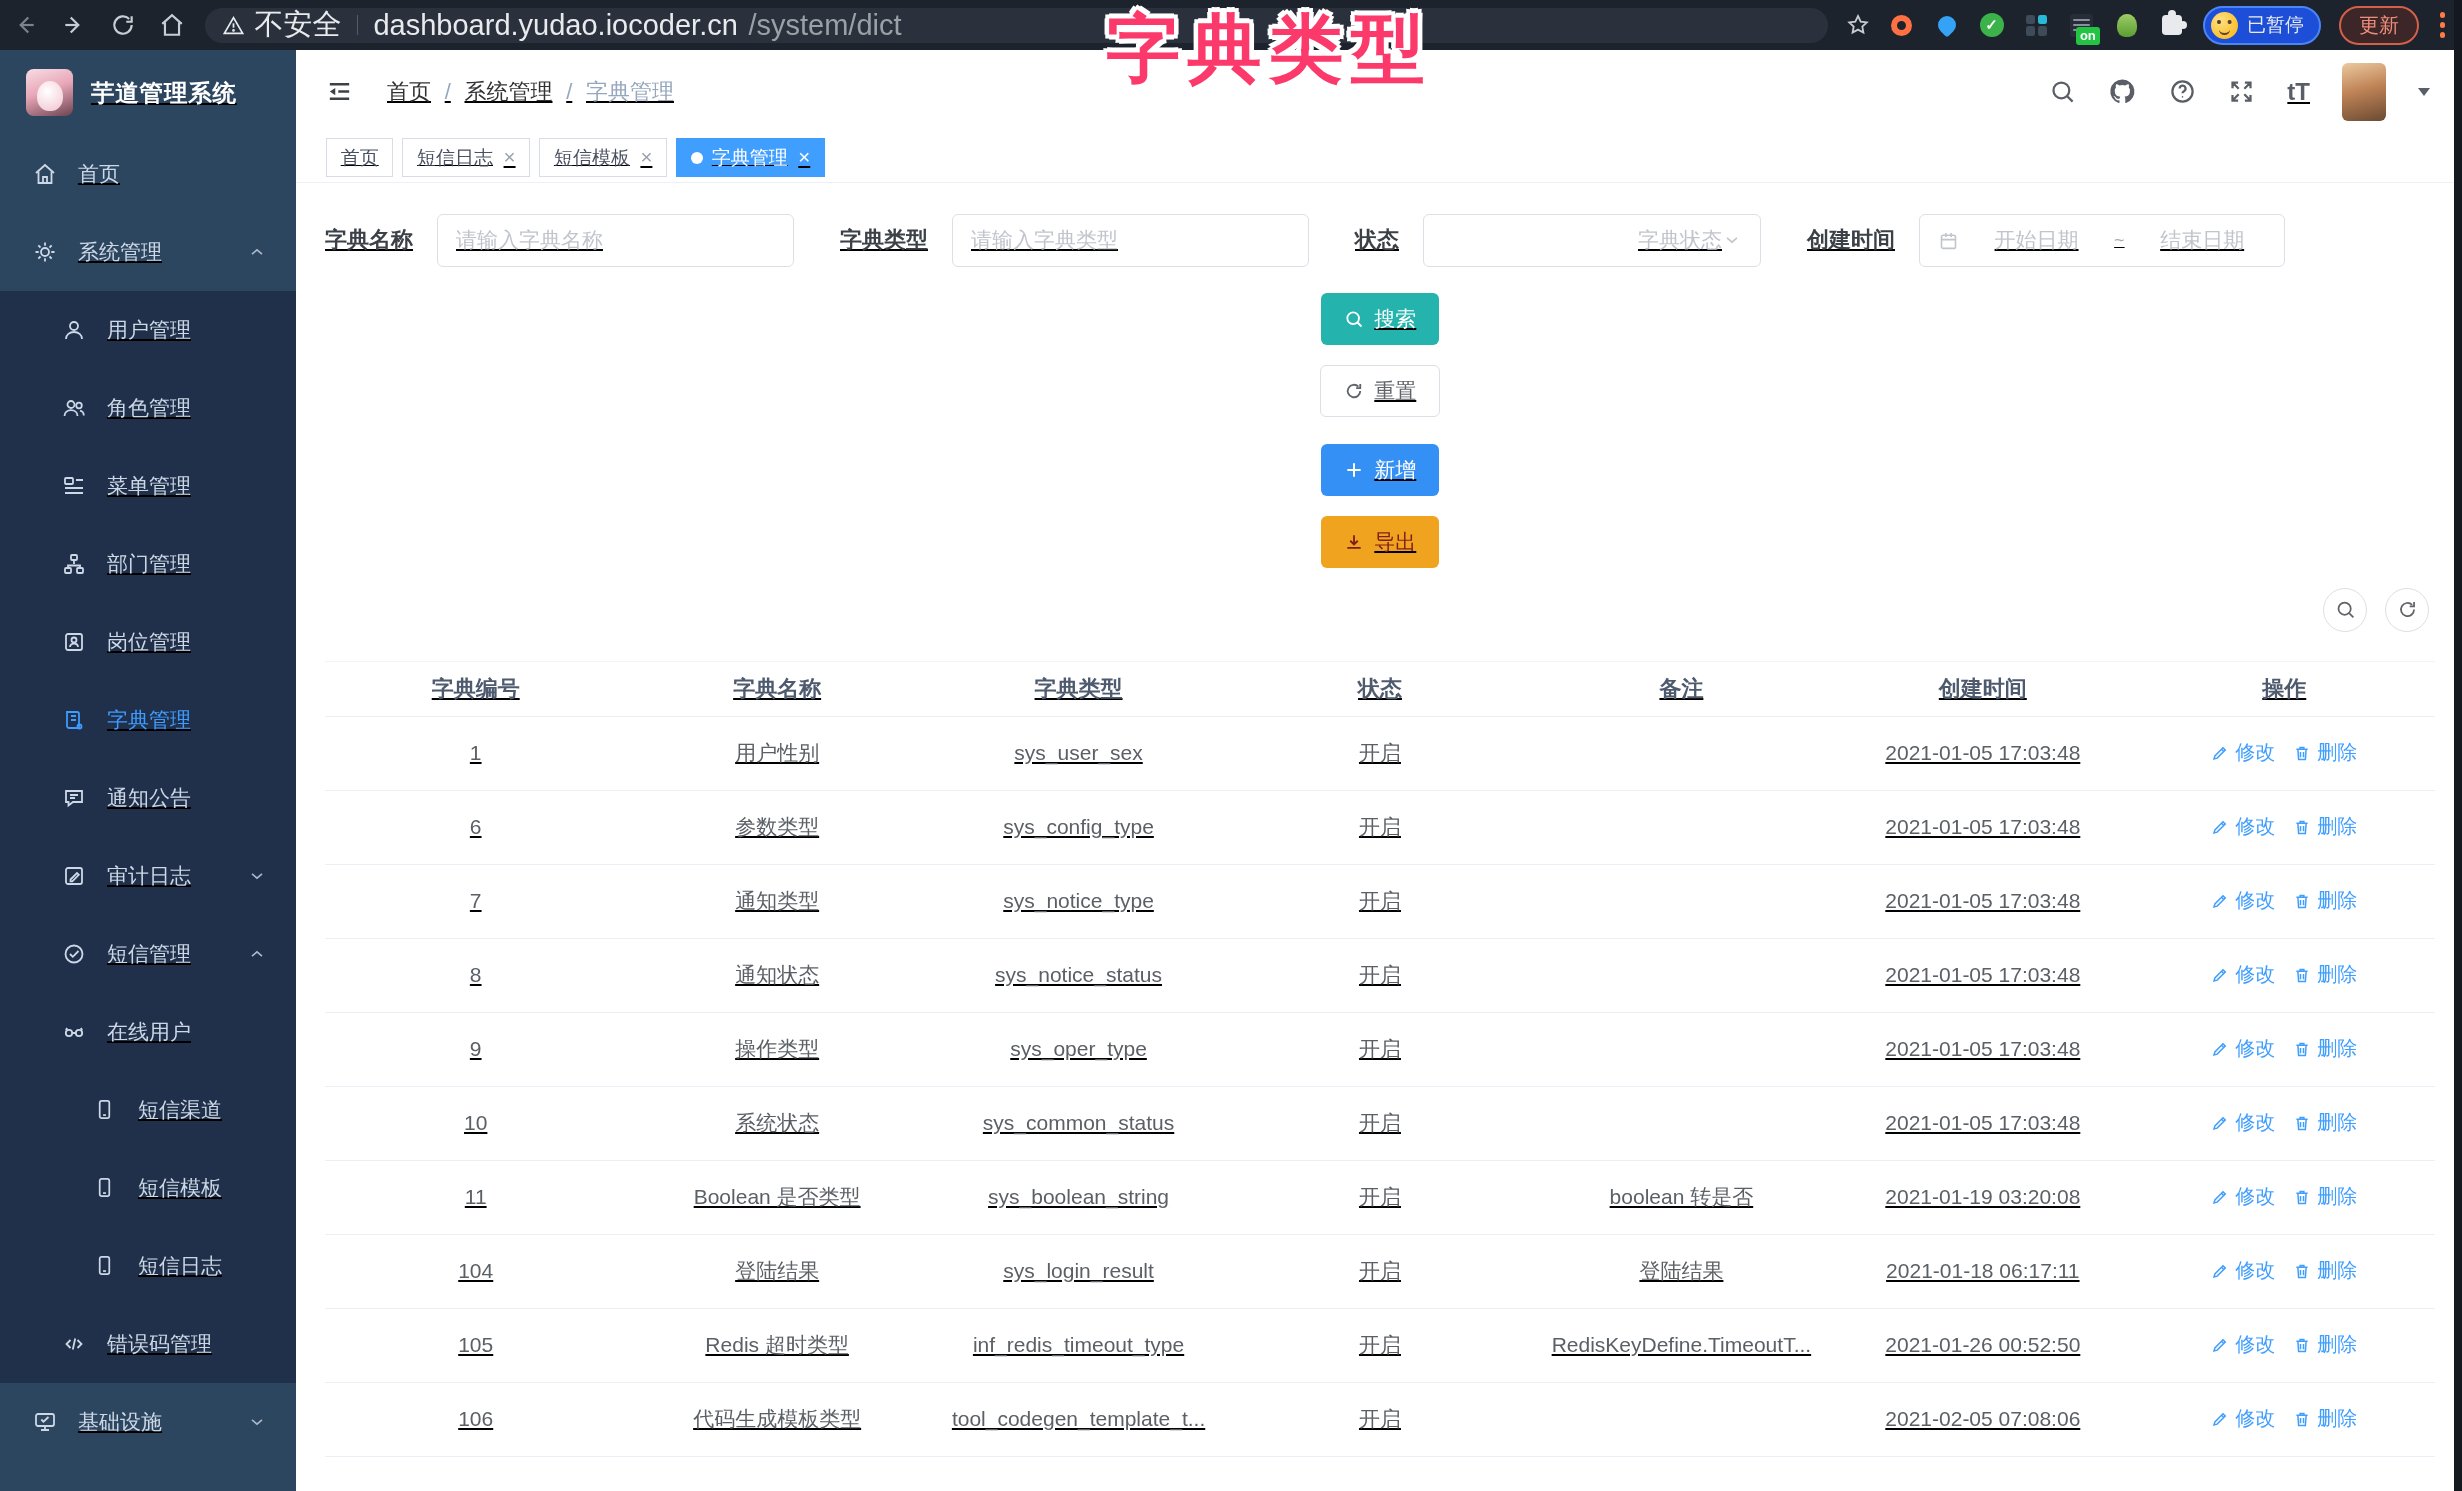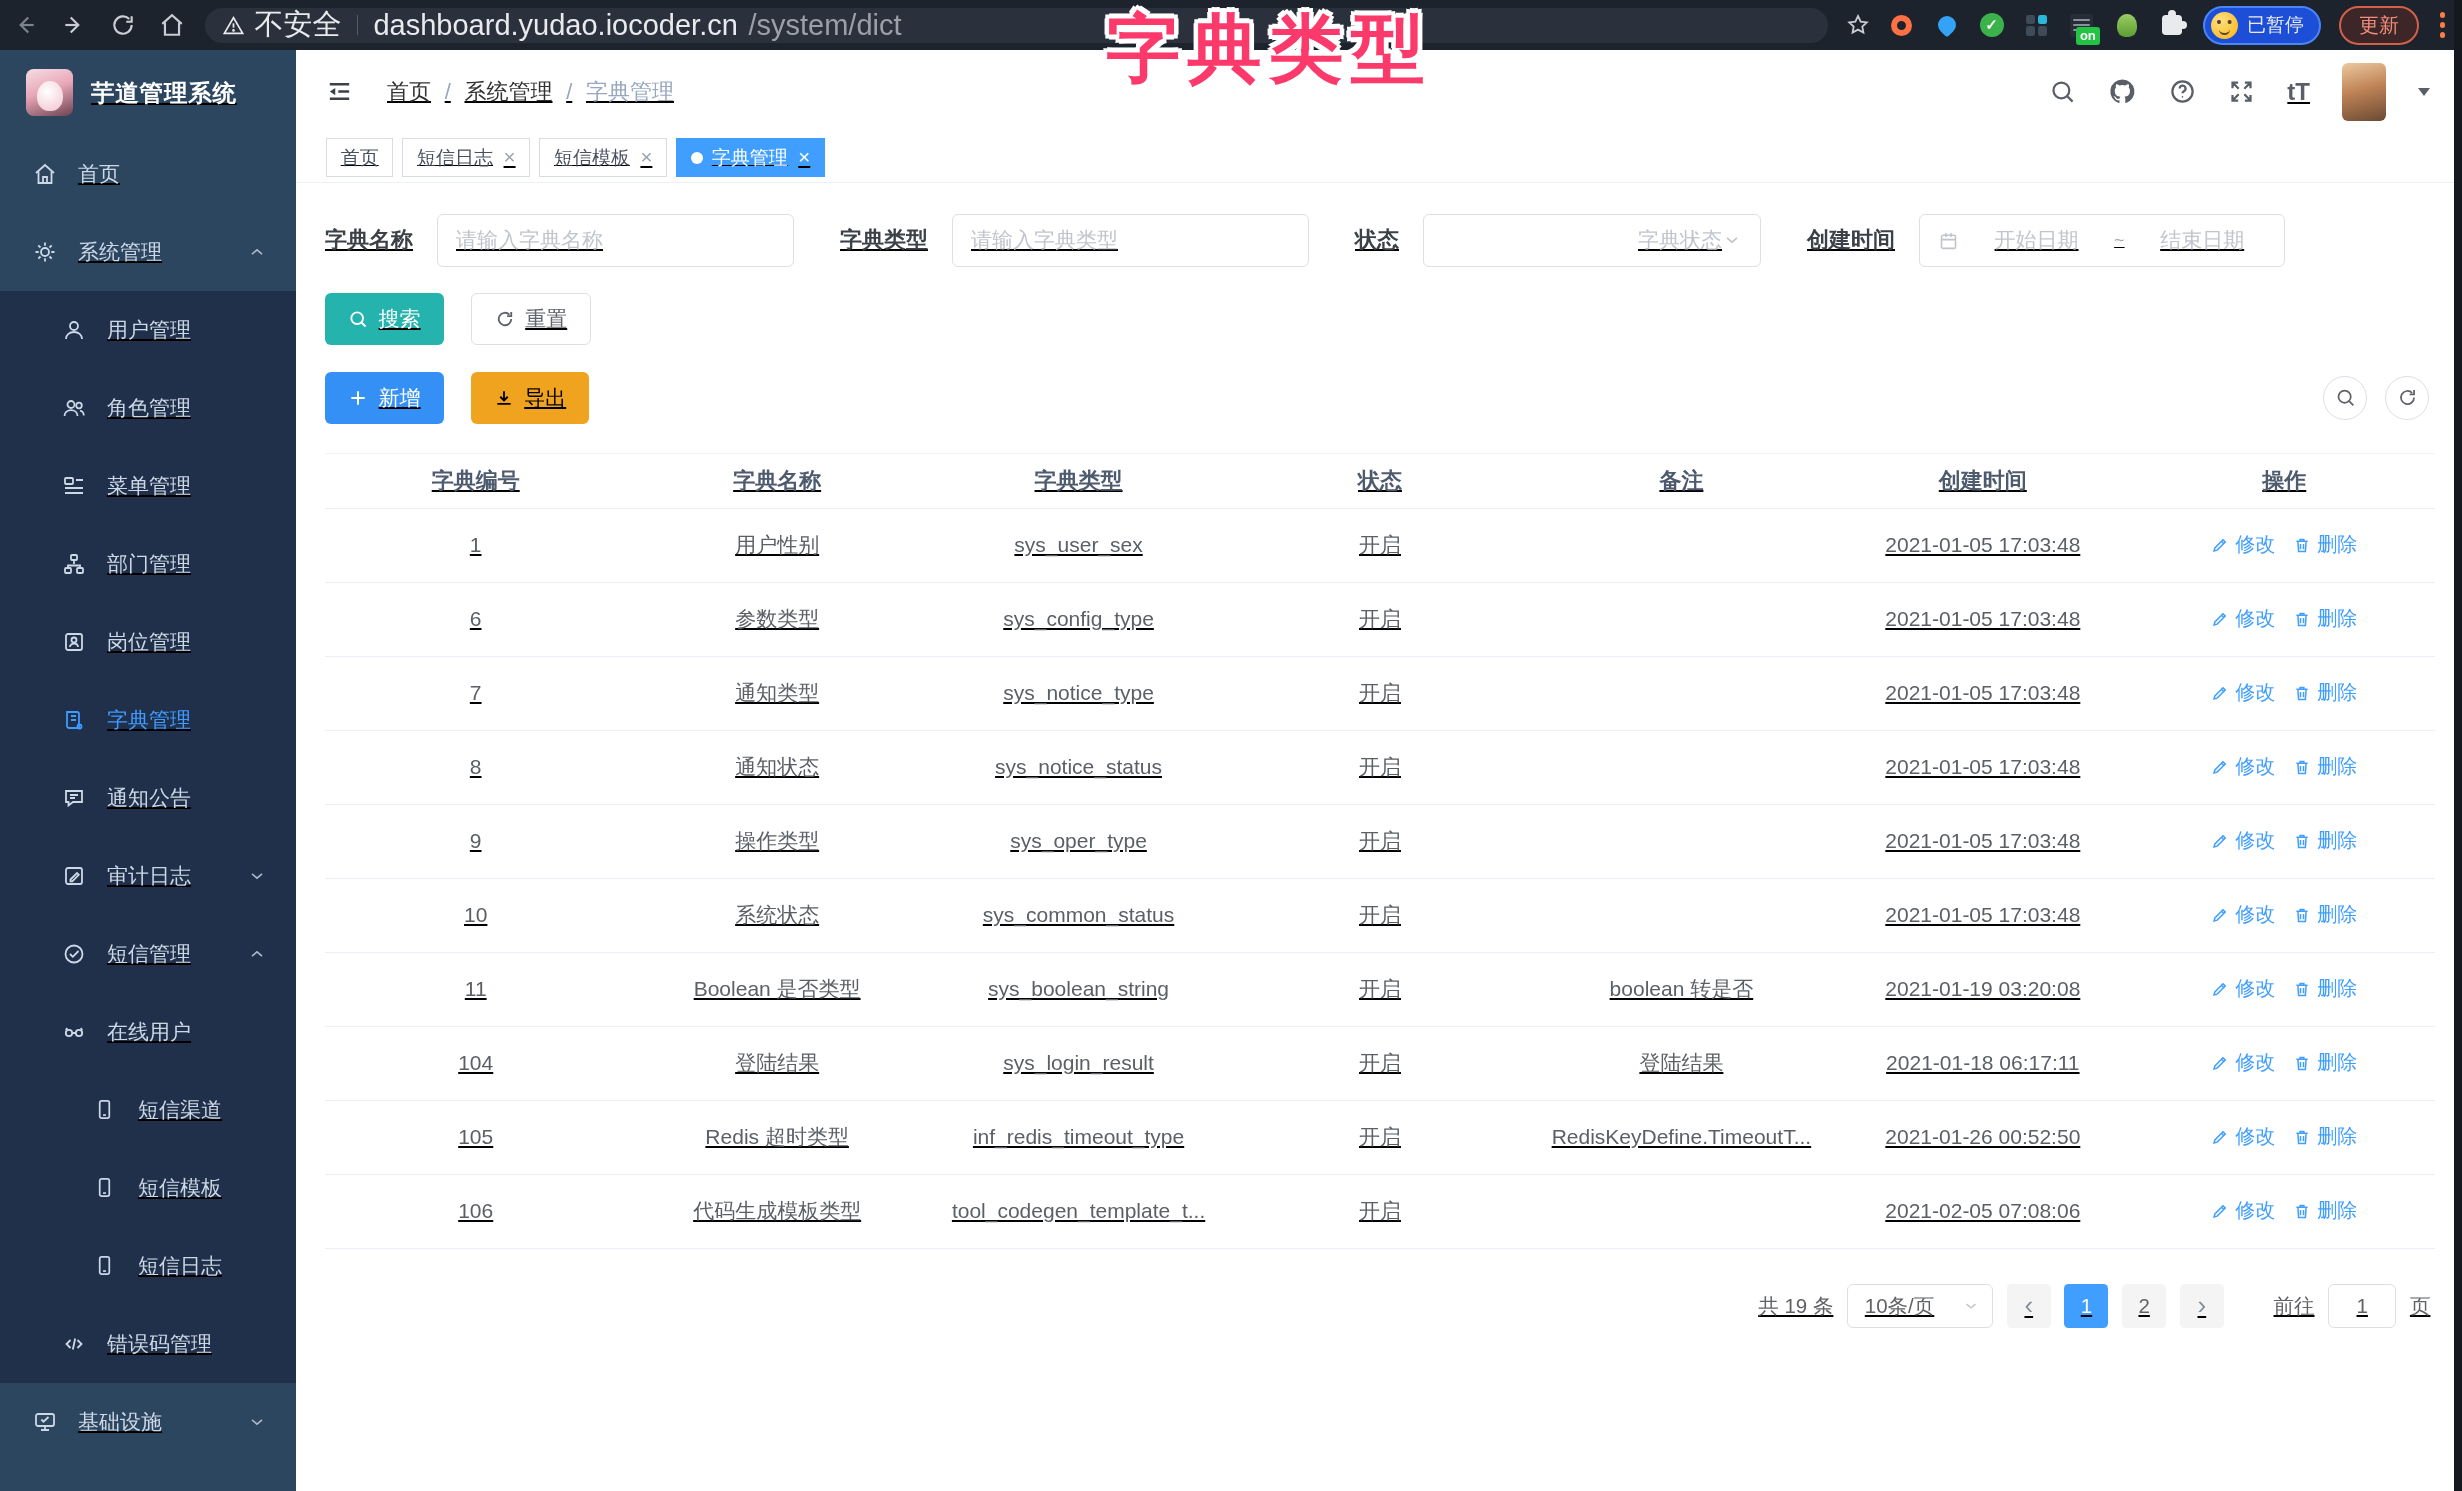--- a/index.html
+++ b/index.html
@@ -83,26 +83,26 @@
 input.f-box { outline: none; }
 input.f-box::placeholder { color: #c0c4cc; }
 .w-name { width: 357px; } .w-type { width: 357px; }
 .w-status { width: 338px; justify-content: flex-end; cursor: pointer; }
 .w-status .ph { color: #c0c4cc; }
 .w-date { width: 366px; gap: 13.7px; cursor: pointer; }
 .w-date .ph { color: #c0c4cc; flex: 1; text-align: center; }
 .w-date .tilde { color: #a8adb5; font-size: 18px; }
 
 
-.btn-row { margin-top: 26px; display: flex; gap: 27px; align-items: center; }
+.btn-row { margin-top: 26px; display: flex; gap: 20px; align-items: center; flex-direction: column; }
 .btn { height: 52px; border-radius: 6px; border: none; display: inline-flex; align-items: center; justify-content: center; gap: 10.6px; font-size: 21px; padding: 0 23px; cursor: pointer; font-family: inherit; }
 .btn-search { background: #25b3ad; color: #fff; }
 .btn-reset { background: #fff; border: 1.5px solid #dcdfe6; color: #5f646b; }
 .btn-add { background: #3590f5; color: #fff; }
-.btn-export { background: #f0a31f; color: #000000; }
+.btn-export { background: #f0a31f; color: #7f1d1d; }
 .circle-btns { margin-left: auto; display: flex; gap: 18px; margin-right: 6px; }
 .cbtn { width: 44px; height: 44px; border-radius: 50%; border: 1.5px solid #dcdfe6; background: #fff; color: #606266; display: flex; align-items: center; justify-content: center; cursor: pointer; }
 
 
 table.dict { width: 100%; border-collapse: collapse; table-layout: fixed; margin-top: 29px; }
 table.dict th { height: 55px; font-size: 22px; font-weight: 700; color: #4e5a6e; border-bottom: 1.5px solid #ebeef5; border-top: 1.5px solid #f2f4f8; text-align: center; white-space: nowrap; }
 table.dict td { height: 74px; font-size: 21px; color: #5b6066; border-bottom: 1.5px solid #ebeef5; text-align: center; white-space: nowrap; overflow: hidden; }
 .link { color: #409eff; cursor: pointer; }
 .act { color: #409eff; font-size: 20px; display: inline-flex; align-items: center; gap: 6px; margin: 0 9px; cursor: pointer; text-decoration: none; }
 

